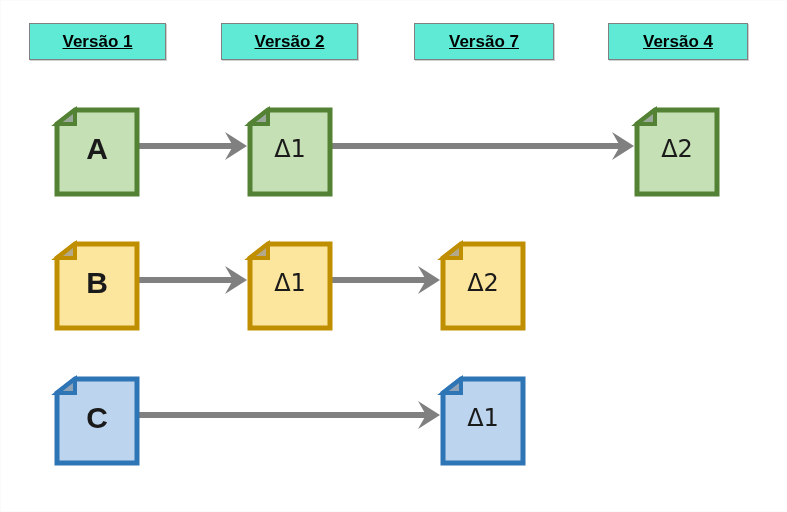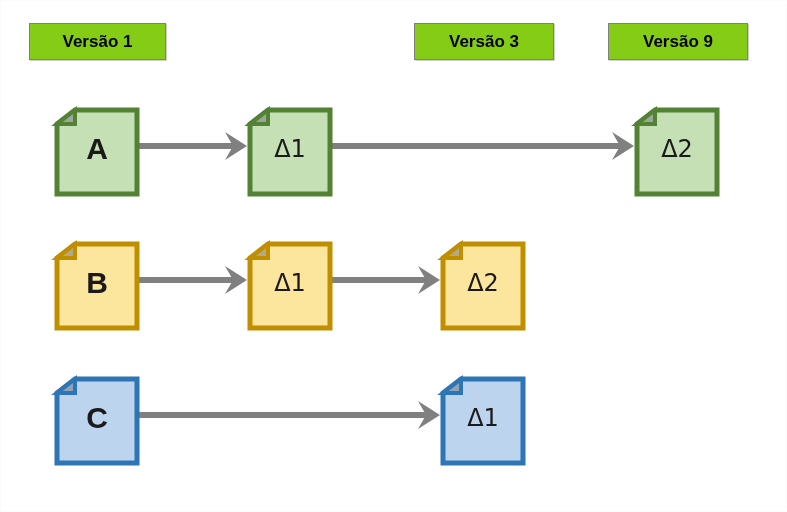--- a/index.html
+++ b/index.html
@@ -28,30 +28,31 @@
     box-sizing: border-box;
     border: 1px solid #fbfbfb;
     pointer-events: none;
   }
 
   
   .version-label {
     position: absolute;
     box-sizing: border-box;
     height: 37px;
-    background: #84cc16;
+    background: #5eead4;
     border: 1px solid #808080;
     box-shadow: 1px 1px 0 #d0d0d0;
     display: flex;
     align-items: center;
     justify-content: center;
     font-size: 17px;
     font-weight: bold;
     color: #000000;
     letter-spacing: 0px;
+    text-decoration: underline;
   }
 
   
   .doc {
     position: absolute;
     width: 80px;
     height: 96px;
   }
   .doc svg {
     position: absolute;
@@ -99,25 +100,28 @@
 </head>
 <body>
 
 <div id="canvas">
 
   <div id="slide-frame"></div>
 
   <div class="version-label" style="left:29px; top:23px; width:137px;">
     <span>Versão 1</span>
   </div>
+  <div class="version-label" style="left:221px; top:23px; width:137px;">
+    <span>Versão 2</span>
+  </div>
   <div class="version-label" style="left:414px; top:23px; width:140px;">
-    <span>Versão 3</span>
+    <span>Versão 7</span>
   </div>
   <div class="version-label" style="left:608px; top:23px; width:140px;">
-    <span>Versão 9</span>
+    <span>Versão 4</span>
   </div>
 
   <div class="arrow" style="left:137px; top:126px; width:113px;">
     <svg width="113" height="40" viewBox="0 0 113 40" preserveAspectRatio="none">
       <line x1="0" y1="20" x2="96" y2="20" stroke="#808080" stroke-width="6"></line>
       <path d="M 88 6 L 110 20 L 88 34 L 96 20 Z" fill="#808080"></path>
     </svg>
   </div>
   <div class="arrow" style="left:330px; top:126px; width:307px;">
     <svg width="307" height="40" viewBox="0 0 307 40" preserveAspectRatio="none">

